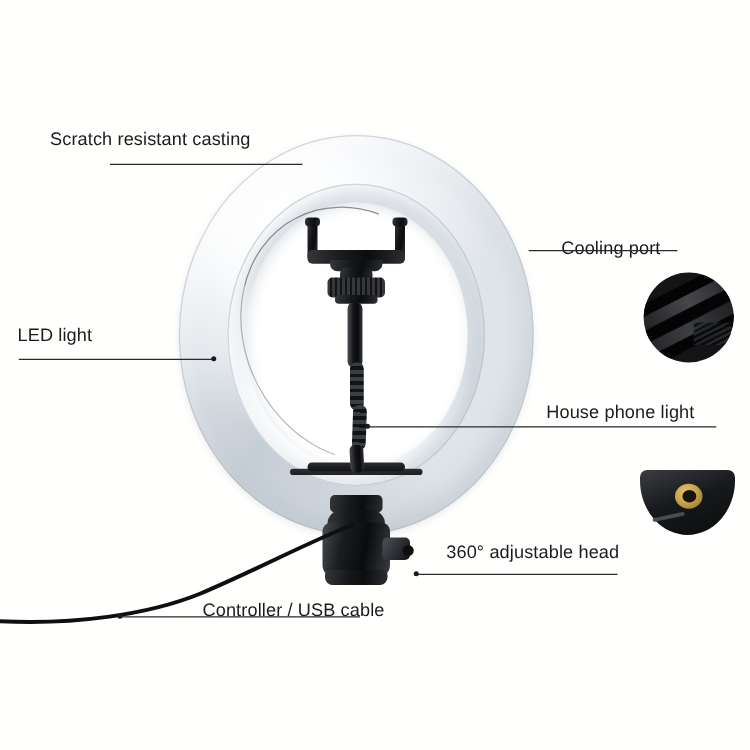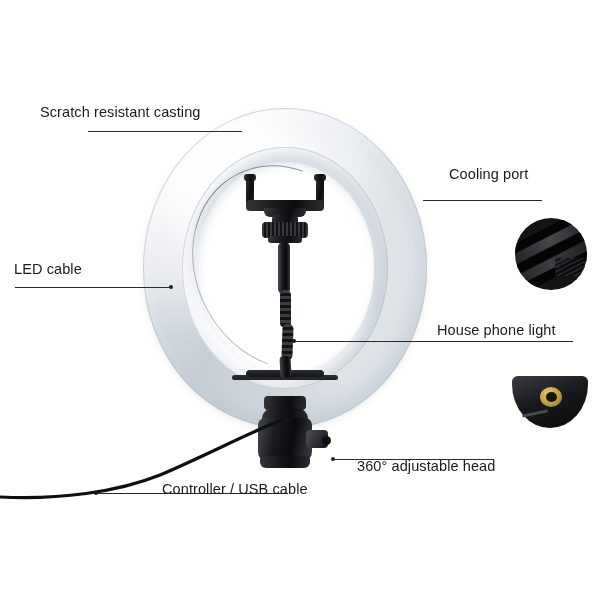--- a/index.html
+++ b/index.html
@@ -306,32 +306,32 @@
   <div id="inset-head">
     <div class="body"></div>
     <div class="screw-outer"></div>
     <div class="screw-inner"></div>
     <div class="notch"></div>
   </div>
 
   <div class="label" style="left:40px; top:104px;">Scratch resistant casting</div>
   <div class="leader" style="left:88px; top:131px; width:154px;"></div>
 
-  <div class="label" style="left:449px; top:166px;">Cooling port</div>
+  <div class="label" style="left:449px; top:191px;">Cooling port</div>
   <div class="leader" style="left:423px; top:200px; width:119px;"></div>
 
-  <div class="label" style="left:14px; top:261px;">LED cable</div>
+  <div class="label" style="left:14px; top:261px;">LED light</div>
   <div class="leader" style="left:15px; top:287px; width:157px;"></div>
   <div class="leader-dot" style="left:169px; top:285px;"></div>
 
   <div class="label" style="left:437px; top:322px;">House phone light</div>
   <div class="leader" style="left:294px; top:341px; width:279px;"></div>
   <div class="leader-dot" style="left:292px; top:339px;"></div>
 
-  <div class="label" style="left:357px; top:434px;margin-top:24px;">360° adjustable head</div>
+  <div class="label" style="left:357px; top:434px;">360° adjustable head</div>
   <div class="leader" style="left:333px; top:459px; width:161px;"></div>
   <div class="leader-dot" style="left:331px; top:457px;"></div>
 
   <div class="leader" style="left:96px; top:493px; width:192px;"></div>
   <div class="leader-dot" style="left:94px; top:491px;"></div>
   <div class="label" style="left:162px; top:481px;">Controller / USB cable</div>
 
 </div>
 
 </body></html>

